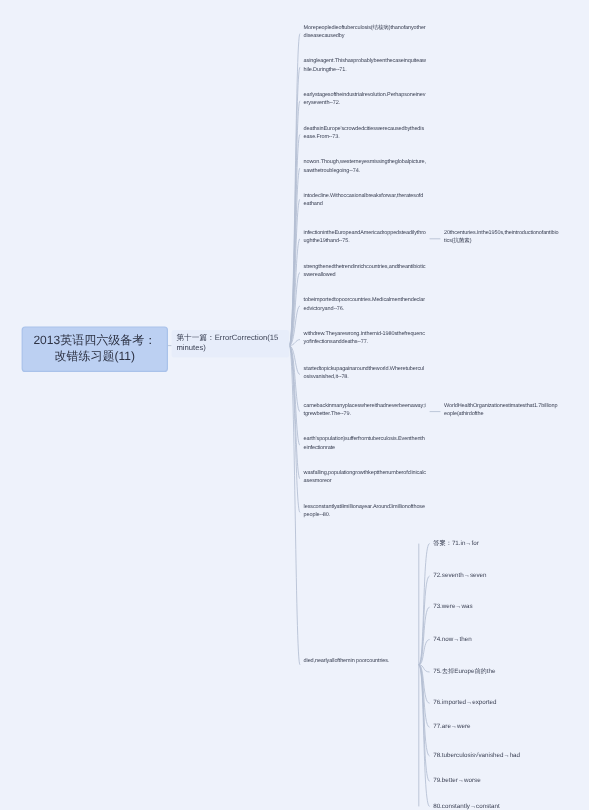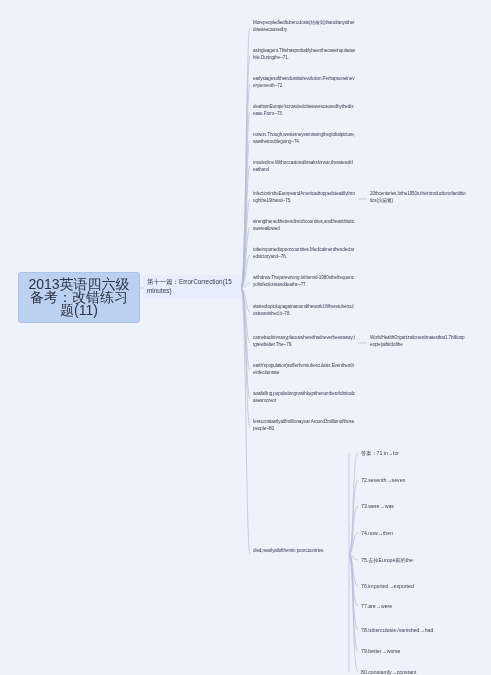--- a/index.html
+++ b/index.html
@@ -33,21 +33,21 @@
   }
   .root {
     left: 18px;
     top: 272px;
     width: 122px;
     min-height: 32px;
     background: #bcd0f2;
     border: 1px solid #a9c2ea;
     border-radius: 3px;
     padding: 5px 6px;
-    font-size: 14px;
+    font-size: 10px;
     line-height: 13px;
     text-align: center;
     color: #2d3244;
   }
   .lvl2 {
     left: 143px;
     top: 275px;
     width: 98px;
     background: #e7edfa;
     border-radius: 2px;

